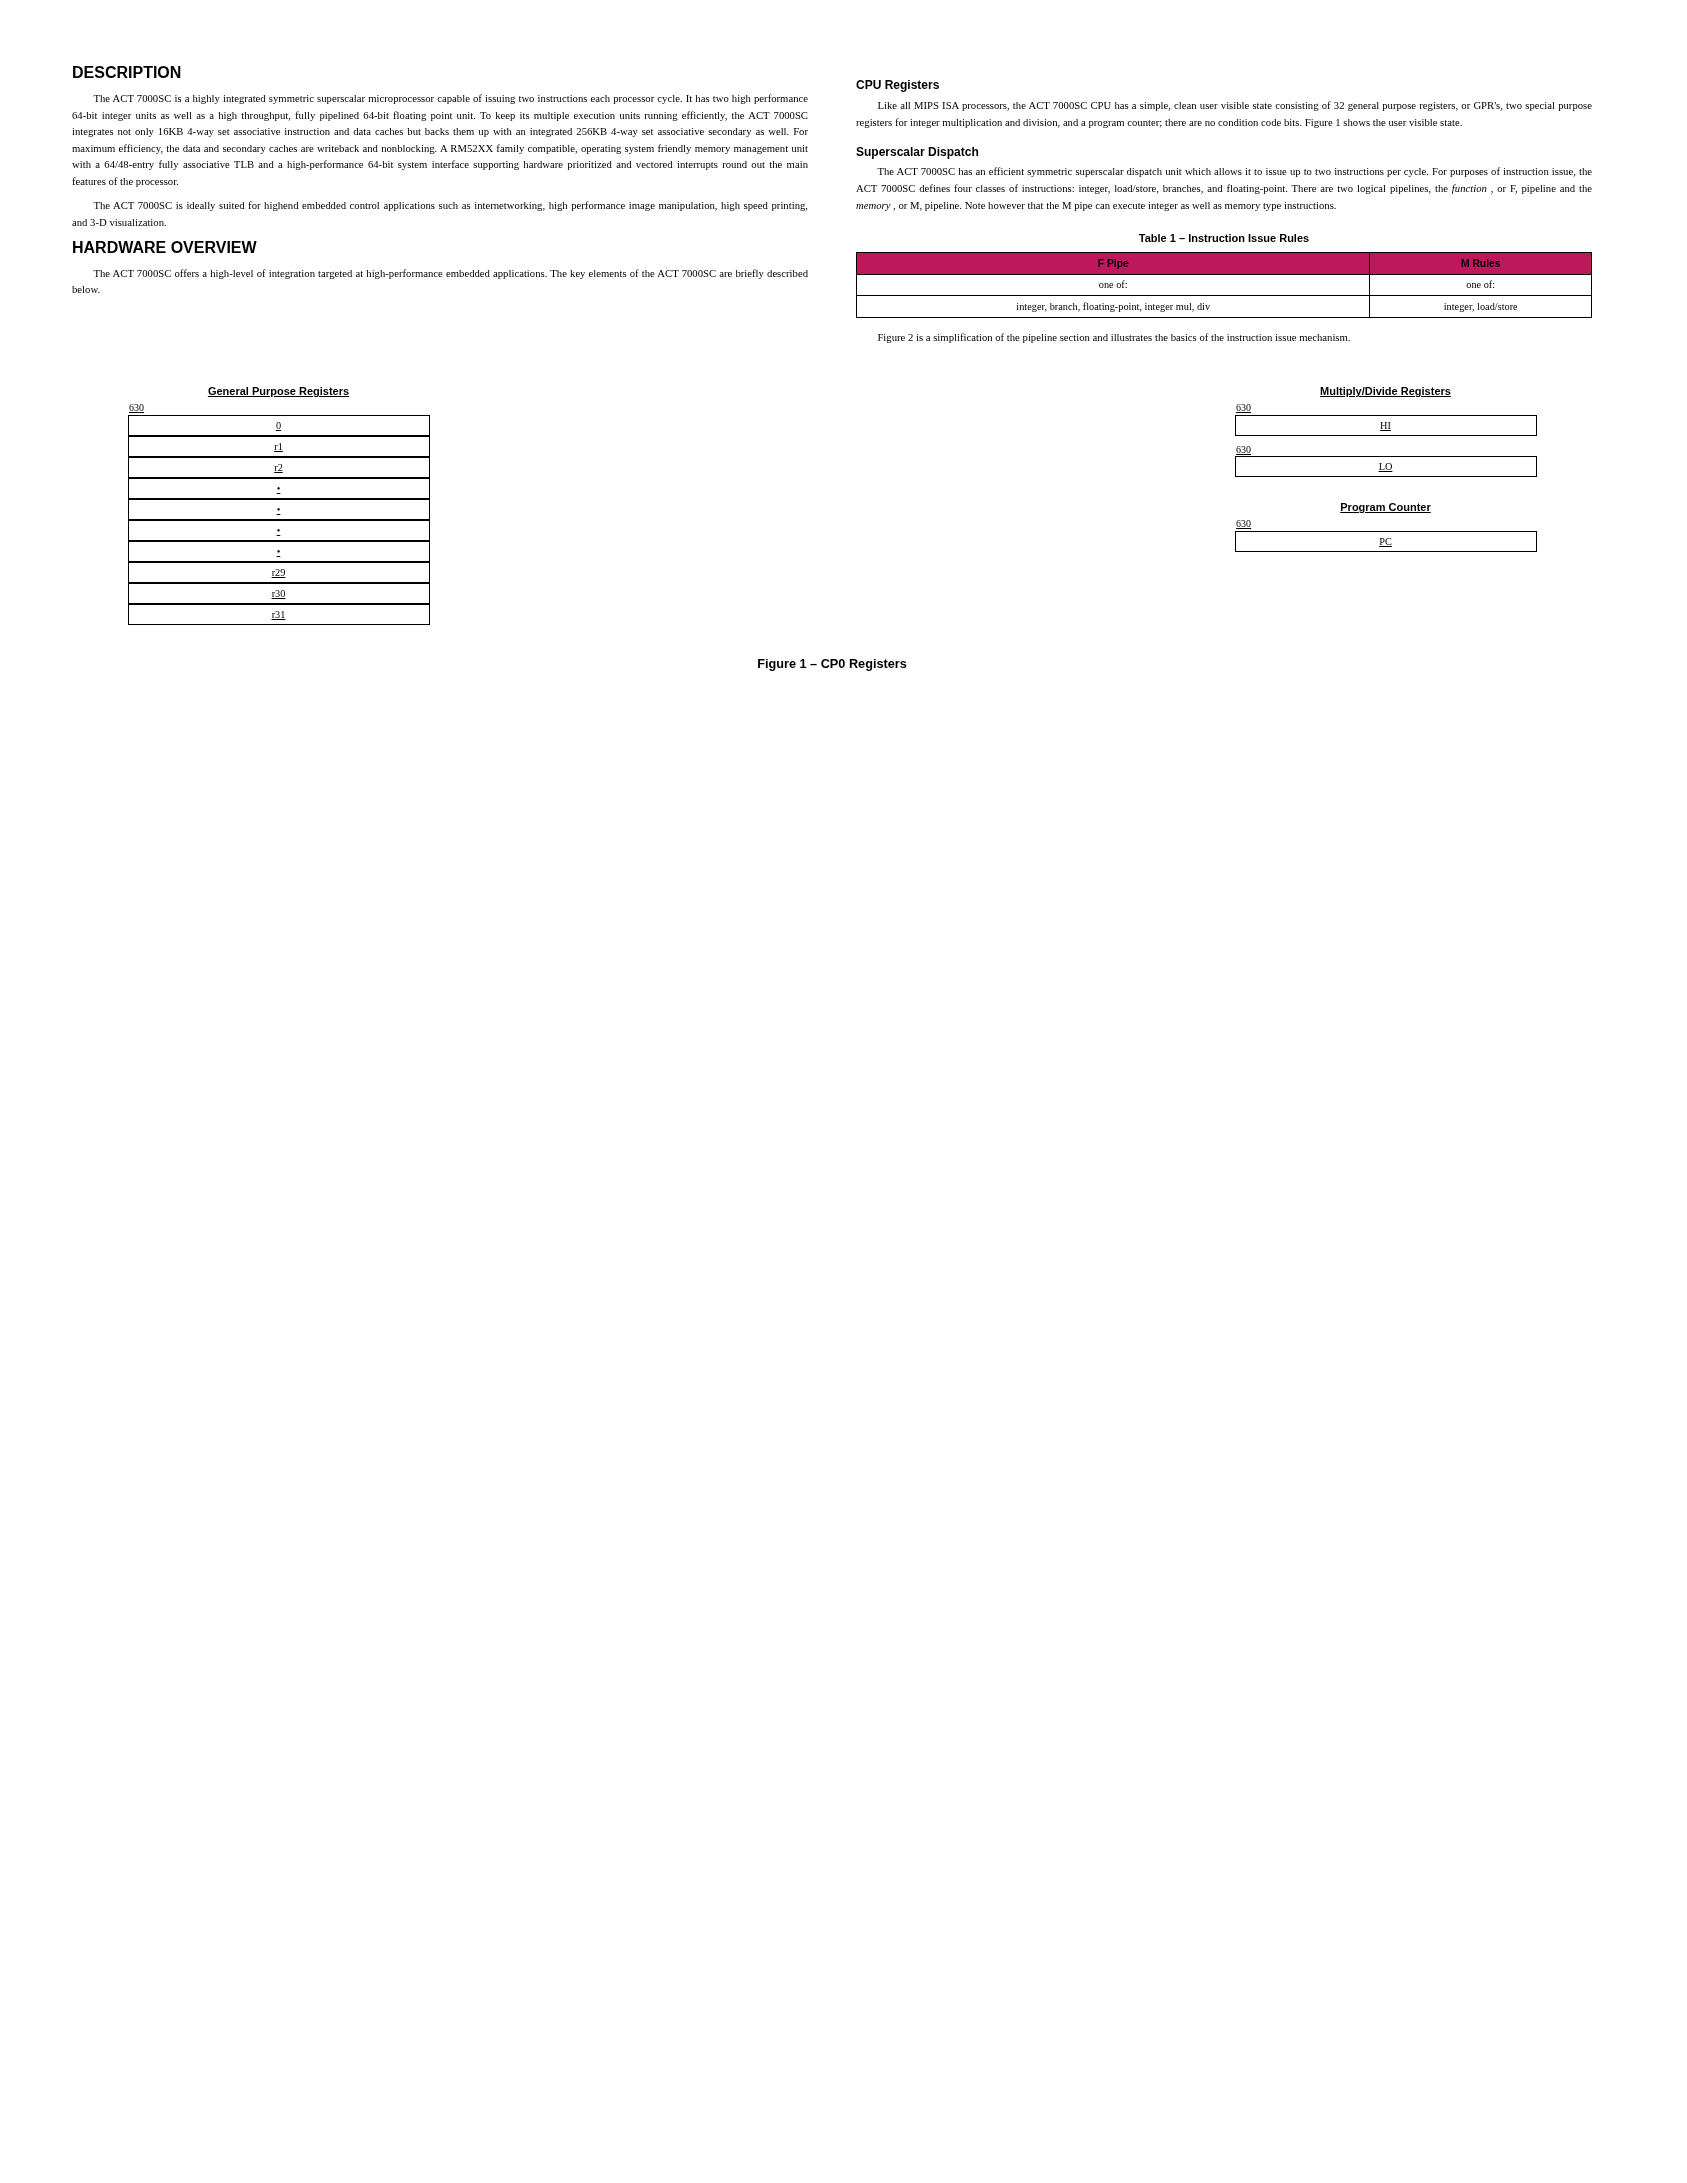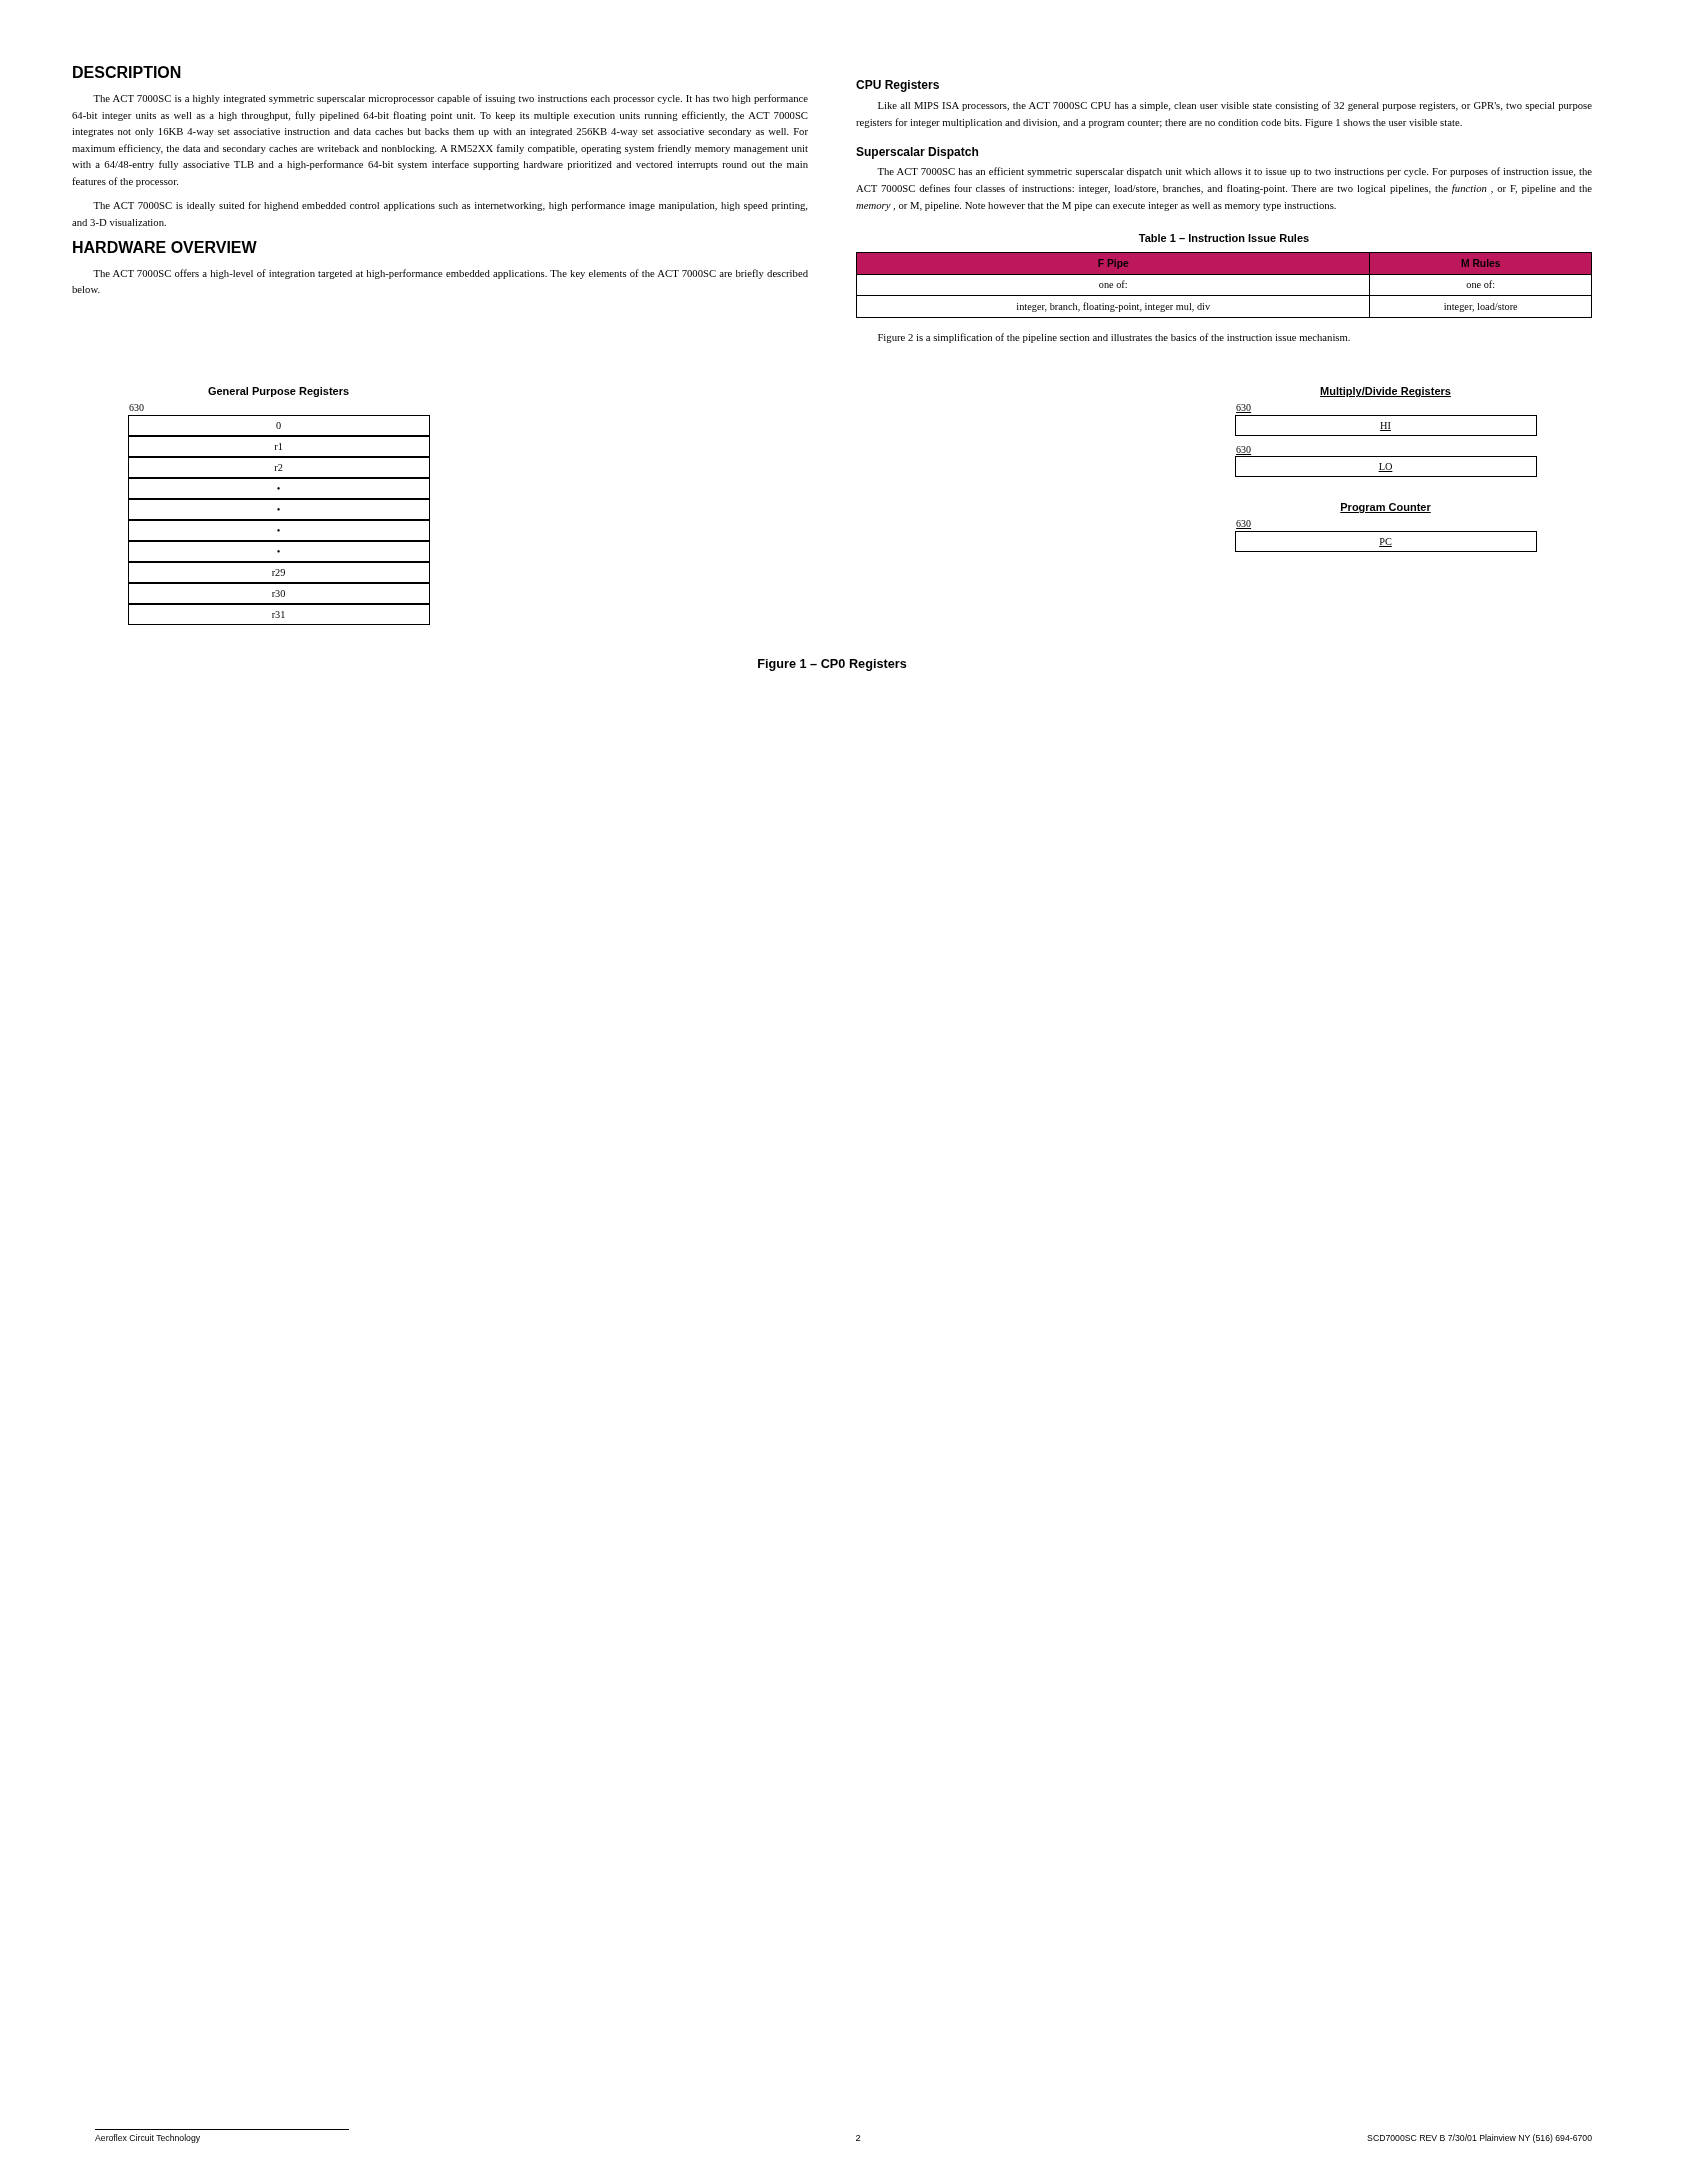--- a/index.html
+++ b/index.html
@@ -113,20 +113,21 @@
       border: 1.2px solid #000;
       text-align: center;
       font-size: 10.3px;
       padding: 4px 0;
       width: 100%;
     }
 
     
     .gpr-block {
       width: 413px;
+      text-decoration: underline;
     }
     .gpr-block .reg-box {
       width: 302px;
     }
     .gpr-rows {
       width: 302px;
     }
 
     
     .right-diagrams {
@@ -303,20 +304,15 @@
             </div>
           </div>
         </div>
 
       </div>
     </div>
   </div>
 
   <div class="figure-caption">Figure 1 – CP0 Registers</div>
 
-  <div class="footer">
-    <div class="footer-left">Aeroflex Circuit Technology</div>
-    <div class="footer-center">2</div>
-    <div class="footer-right">SCD7000SC REV B  7/30/01  Plainview NY (516) 694-6700</div>
-  </div>
 
 </div>
 
 
 </body></html>

